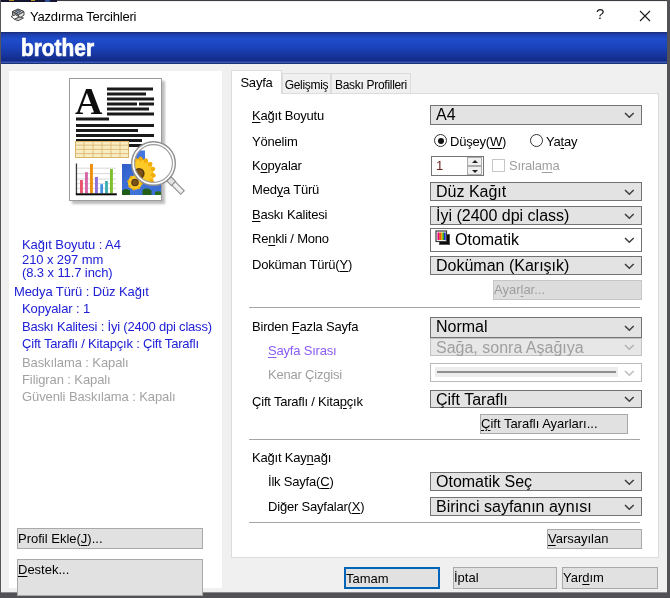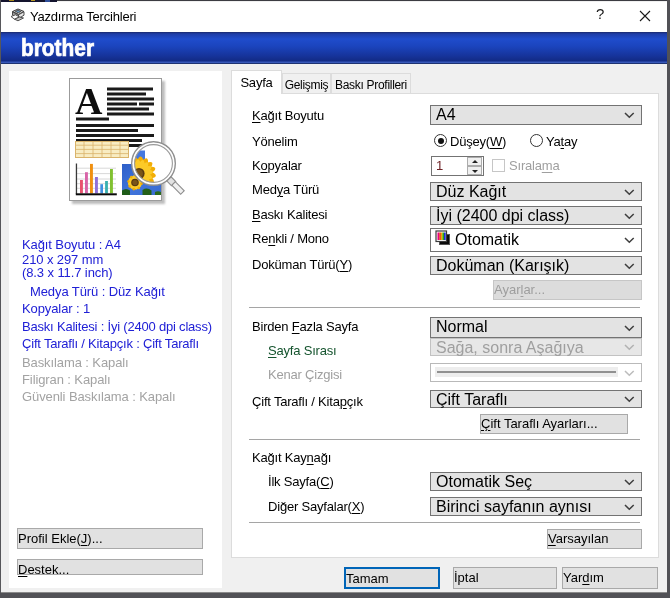--- a/index.html
+++ b/index.html
@@ -114,21 +114,21 @@
 
 <div class="btn dis" style="left:493px;top:280px;width:149px;height:20px;line-height:18px">Ayar<u>l</u>ar...</div>
 
 <div class="sep" style="top:307px"></div>
 
 <div class="lb" style="left:252px;top:320px">Birden <u>F</u>azla Sayfa</div>
 <div class="cb" style="top:317px;height:21px">Normal<svg class="chev" viewBox="0 0 11 7">
       <path d="M1 1l4.3 4.3L9.7 1" fill="none" stroke="#3e3e3e" stroke-width="1.5"></path>
     </svg></div>
 
-<div class="lb" style="left:268px;top:344px;color:#14532d"><u>S</u>ayfa Sırası</div>
+<div class="lb" style="left:268px;top:344px;color:#8b5cf6"><u>S</u>ayfa Sırası</div>
 <div class="cb dis" style="top:338px;height:18px">Sağa, sonra Aşağıya<svg class="chev" viewBox="0 0 11 7">
       <path d="M1 1l4.3 4.3L9.7 1" fill="none" stroke="#b2b2b2" stroke-width="1.5"></path>
     </svg></div>
 
 <div class="lb" style="left:268px;top:368px;color:#9f9f9f">Kenar Çizgisi</div>
 <div class="cb wh" style="top:363px;border-color:#b9b9b9">
  <div class="abs" style="left:4px;top:3px;width:183px;height:10px;background:#ededed"></div>
  <div class="abs" style="left:6px;top:7px;width:179px;height:1.5px;background:#909090"></div>
  <svg class="chev" viewBox="0 0 11 7">
       <path d="M1 1l4.3 4.3L9.7 1" fill="none" stroke="#bcbcbc" stroke-width="1.5"></path>
@@ -276,26 +276,26 @@
  <circle cx="27.5" cy="27.5" r="18.9" fill="none" stroke="#9a9a9a" stroke-width="1.1"></circle>
  <g transform="translate(43,43) rotate(45)">
   <rect x="0" y="-3" width="6.5" height="6" fill="#e2e2e2" stroke="#8e8e8e" stroke-width="1.1"></rect>
   <rect x="6.5" y="-2.5" width="12.5" height="5" fill="#f0f0f0" stroke="#8e8e8e" stroke-width="1.1"></rect>
  </g>
 </svg>
 
 <div class="lb" style="left:22px;top:238px;color:#2020d6;letter-spacing:-0.1px">Kağıt Boyutu : A4</div>
 <div class="lb" style="left:22px;top:253px;color:#2020d6;letter-spacing:-0.1px">210 x 297 mm</div>
 <div class="lb" style="left:22px;top:266px;color:#2020d6;letter-spacing:-0.1px">(8.3 x 11.7 inch)</div>
-<div class="lb" style="left:30px;top:285px;color:#2020d6;letter-spacing:-0.1px">Medya Türü : Düz Kağıt</div>
+<div class="lb" style="left:14px;top:285px;color:#2020d6;letter-spacing:-0.1px">Medya Türü : Düz Kağıt</div>
 <div class="lb" style="left:22px;top:302px;color:#2020d6;letter-spacing:-0.1px">Kopyalar : 1</div>
 <div class="lb" style="left:22px;top:320px;color:#2020d6;letter-spacing:-0.2px">Baskı Kalitesi : İyi (2400 dpi class)</div>
 <div class="lb" style="left:22px;top:337px;color:#2020d6;letter-spacing:-0.2px">Çift Taraflı / Kitapçık : Çift Taraflı</div>
 <div class="lb" style="left:22px;top:356px;color:#a3a3a3;letter-spacing:-0.1px">Baskılama : Kapalı</div>
 <div class="lb" style="left:22px;top:373px;color:#a3a3a3;letter-spacing:-0.1px">Filigran : Kapalı</div>
 <div class="lb" style="left:22px;top:390px;color:#a3a3a3;letter-spacing:-0.1px">Güvenli Baskılama : Kapalı</div>
 
 <div class="btn" style="left:17px;top:528px;width:186px;height:21px;line-height:19px">Profil Ekle(<u>J</u>)...</div>
-<div class="btn" style="left:17px;top:559px;width:186px;height:16px;line-height:19px"><u>D</u>estek...</div>
+<div class="btn" style="left:17px;top:559px;width:186px;height:37px;line-height:19px"><u>D</u>estek...</div>
 
 <div class="btn" style="left:344px;top:567px;width:96px;height:22px;line-height:19px;border:2px solid #0065b8">Tamam</div>
 <div class="btn" style="left:453px;top:567px;width:104px;height:22px;line-height:20px">İptal</div>
 <div class="btn" style="left:562px;top:567px;width:96px;height:22px;line-height:20px">Yar<u>d</u>ım</div>
 
 </body></html>

